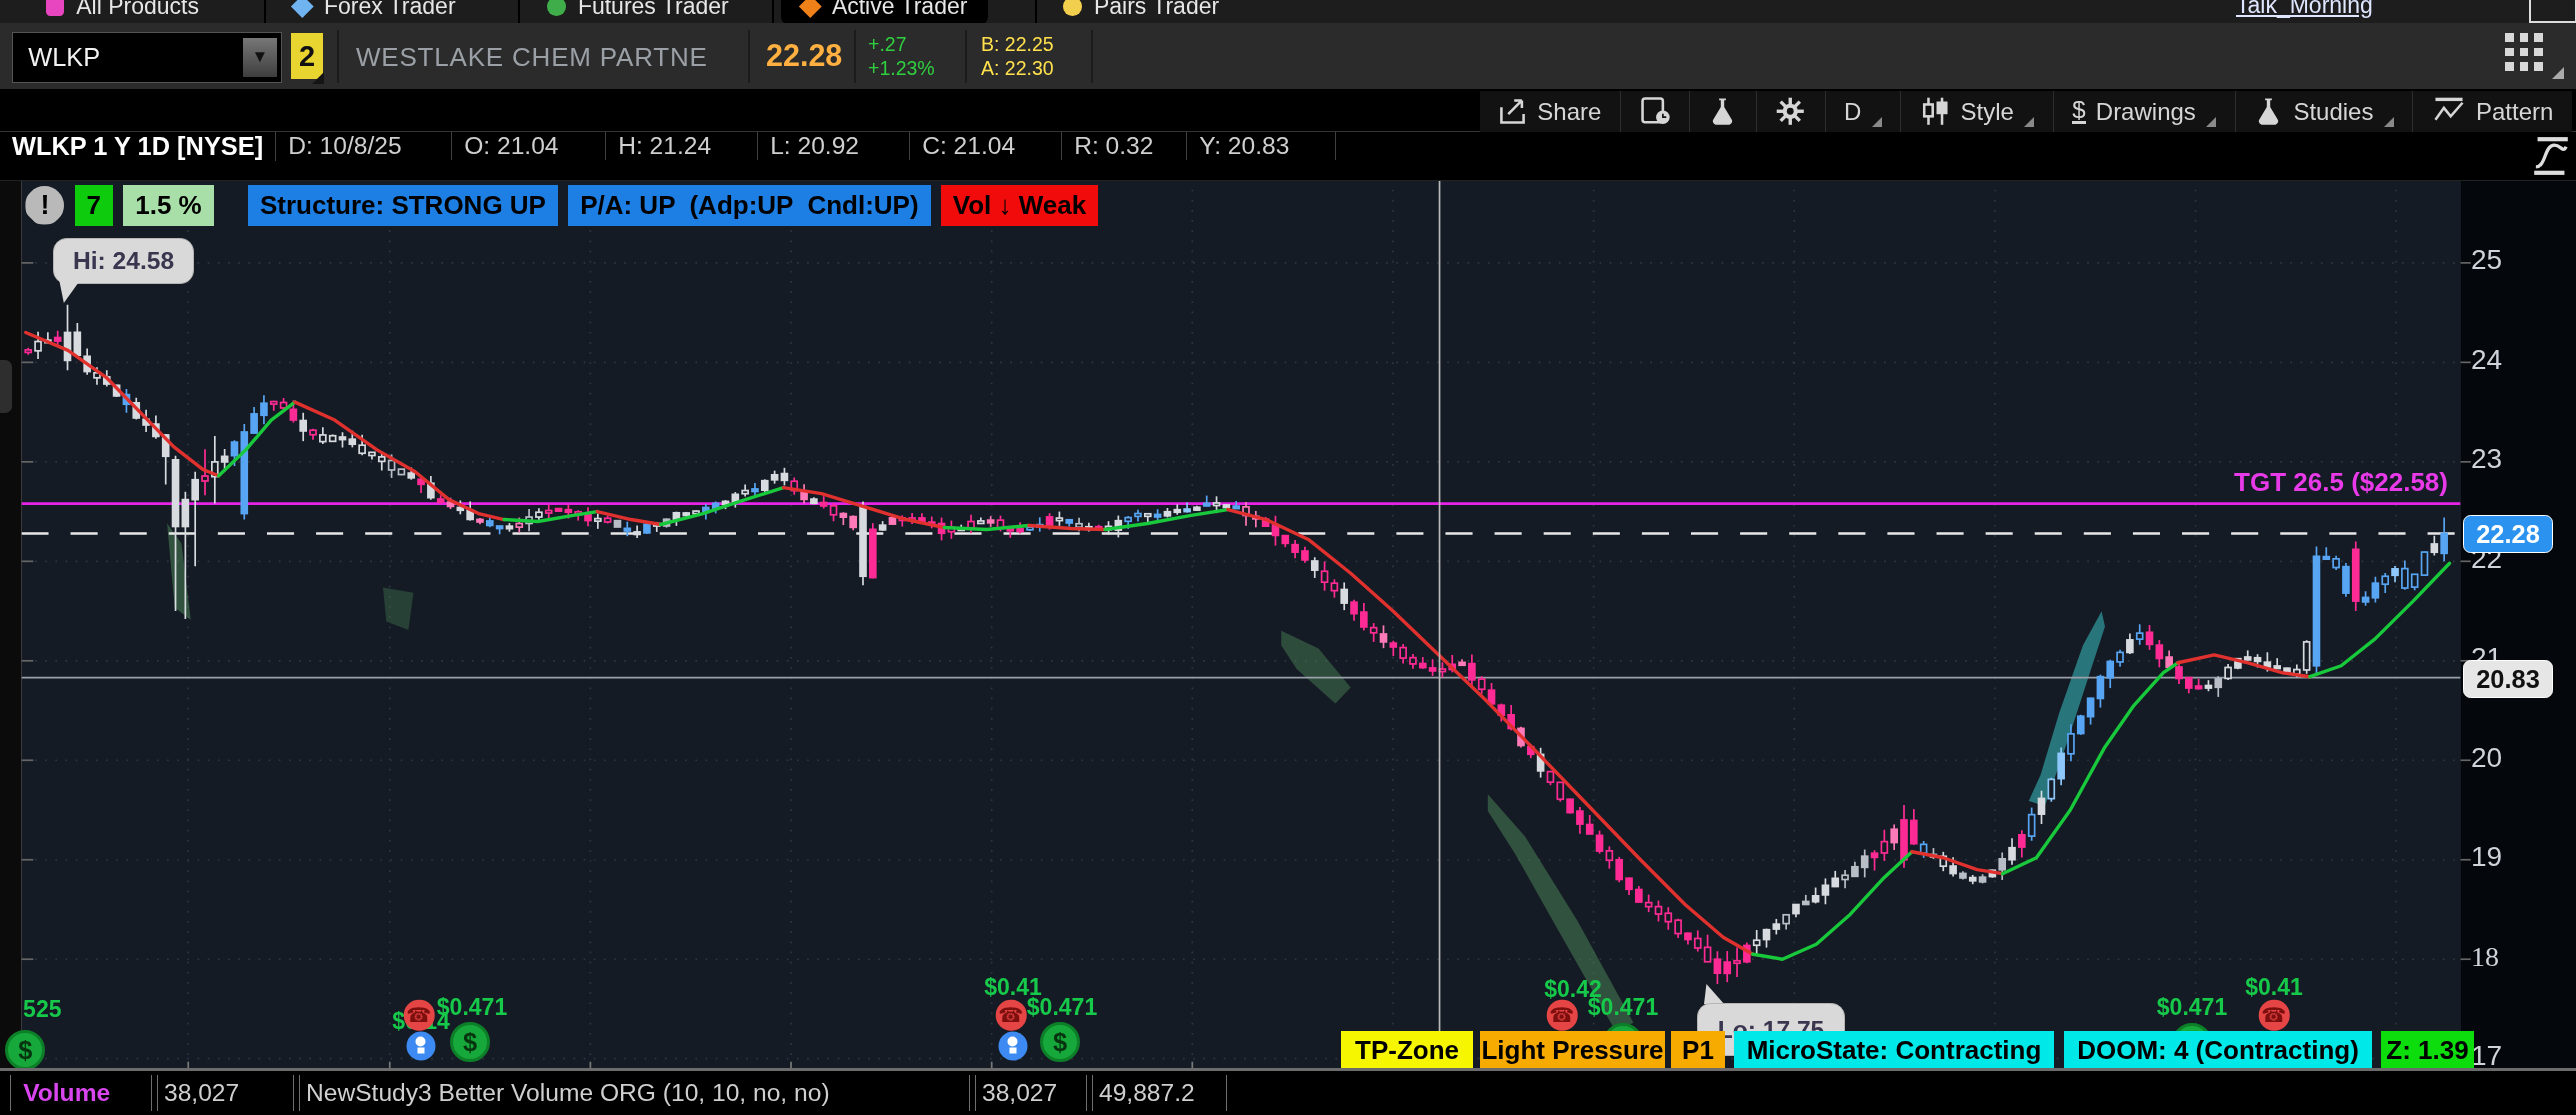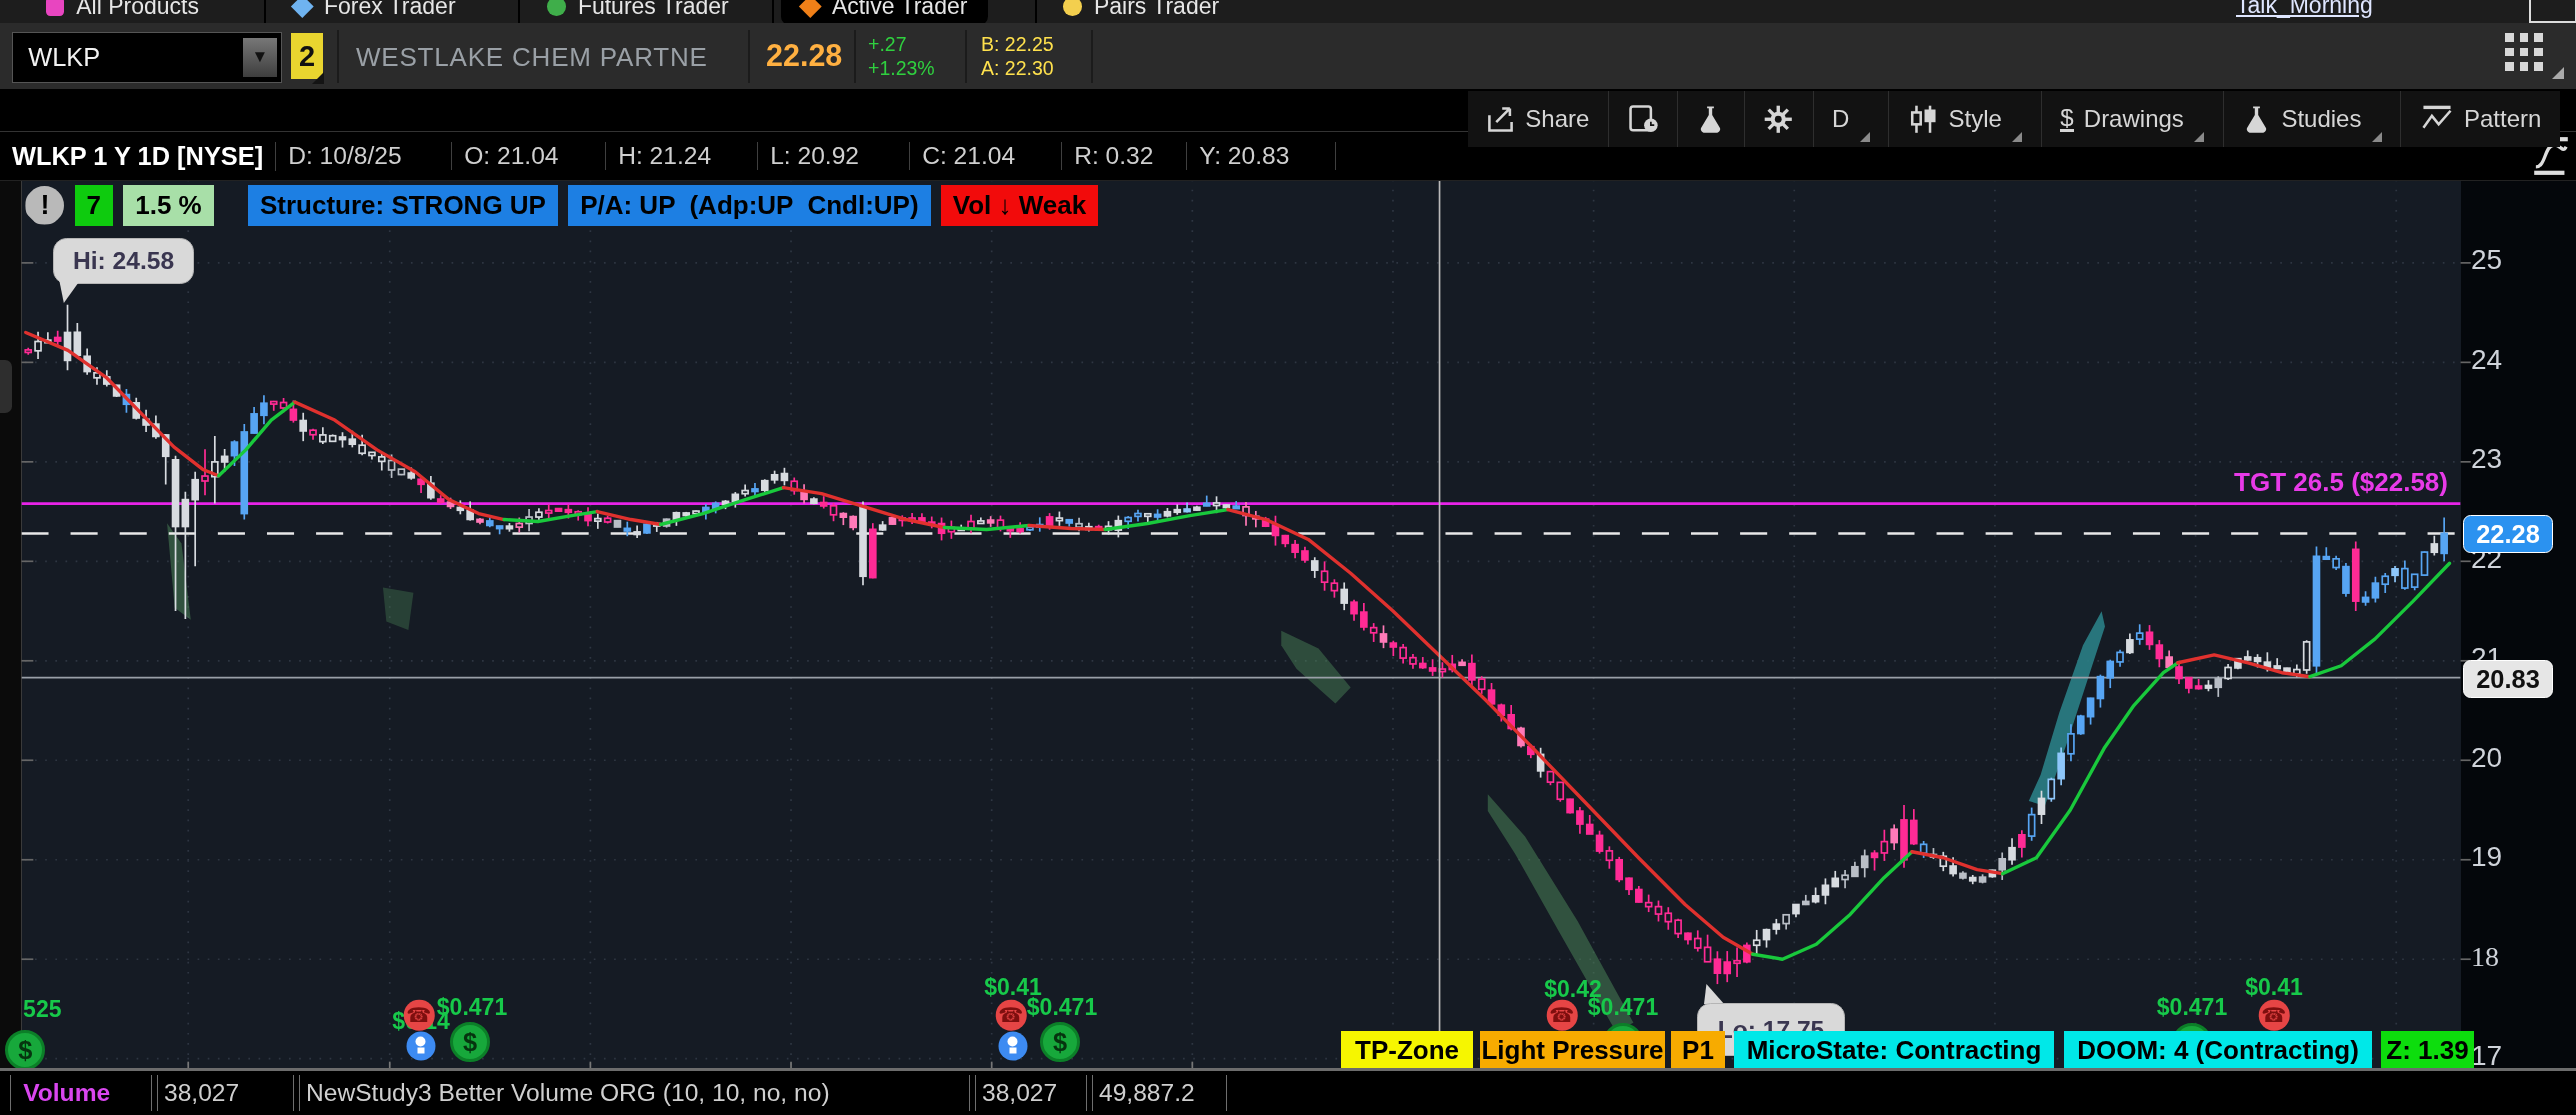--- a/index.html
+++ b/index.html
@@ -30,29 +30,29 @@
   .symsep{position:absolute;top:6.8px;width:1.7px;height:53px;background:#1b1b1b;}
   #company{position:absolute;left:356px;top:18.6px;font-size:26px;color:#9aa0a6;letter-spacing:0.8px;}
   #lastpx{position:absolute;left:766px;top:15.2px;font-size:30.5px;font-weight:bold;color:#ffb041;}
   #chg{position:absolute;left:868px;top:8.5px;font-size:19.5px;color:#2fd03f;line-height:24px;}
   #bidask{position:absolute;left:981px;top:8.5px;font-size:19.5px;color:#ffe14d;line-height:24px;}
   #gridicon{position:absolute;left:2505px;top:10.2px;width:44px;height:44px;display:grid;
             grid-template-columns:repeat(3,8.5px);grid-template-rows:repeat(3,8.5px);gap:6px;}
   #gridicon span{background:#d8d8d8;}
   #gridarrow{position:absolute;left:2552px;top:44px;border-left:12px solid transparent;border-bottom:12px solid #aaa;}
   
-  #toolrow{right:16px;top:91px;height:56px;display:flex;background:#121212;z-index:20;}
+  #toolrow{right:4px;top:91px;height:41px;display:flex;background:#121212;z-index:20;}
   .tool{display:flex;align-items:center;gap:10.2px;padding:0 18.6px;border-left:1.7px solid #2e2e2e;
         font-size:24px;color:#d6d6d6;white-space:nowrap;}
   .tool:first-child{border-left:none;}
   .tool svg{display:block;}
   .tri{width:0;height:0;border-left:10.2px solid transparent;border-bottom:10.2px solid #8a8a8a;align-self:flex-end;margin-bottom:5.1px;}
   .dollarglyph{font-size:24px;color:#d6d6d6;border-bottom:3.4px solid #d6d6d6;line-height:22px;}
   
-  #hdrrow{left:0;top:131px;width:2576px;height:48px;background:#000;display:flex;align-items:center;
+  #hdrrow{left:0;top:131px;width:2576px;height:48px;background:#000;display:flex;align-items:flex-start;
           border-top:1.7px solid #333;border-bottom:1.7px solid #222;z-index:15;}
   .hcell{display:flex;align-items:center;padding:0 12px;border-right:1.7px solid #3f3f3f;
          font-size:24.6px;color:#cfcfcf;white-space:nowrap;}
   #htitle{font-weight:bold;color:#fff;font-size:25.4px;}
   #hstudy{border-right:none;font-weight:bold;}
   #hdricon{position:absolute;right:3.4px;top:135px;z-index:16;}
   
   #statusrow{left:25.4px;top:183px;height:44px;display:flex;align-items:center;gap:10.2px;z-index:12;}
   #exclam{width:39px;height:39px;background:#b9b9b9;color:#000;border-radius:50%;
           clip-path:polygon(30% 0,70% 0,100% 30%,100% 70%,70% 100%,30% 100%,0 70%,0 30%);

